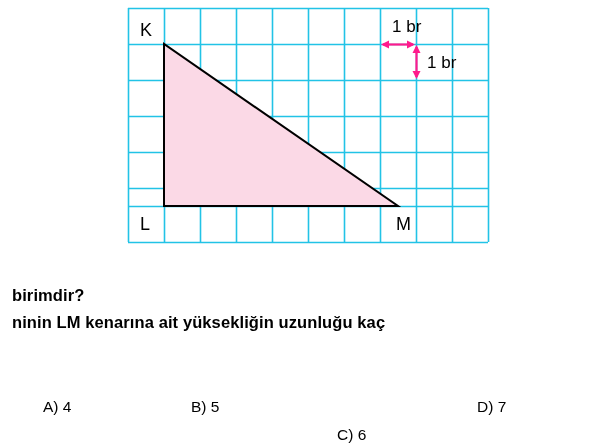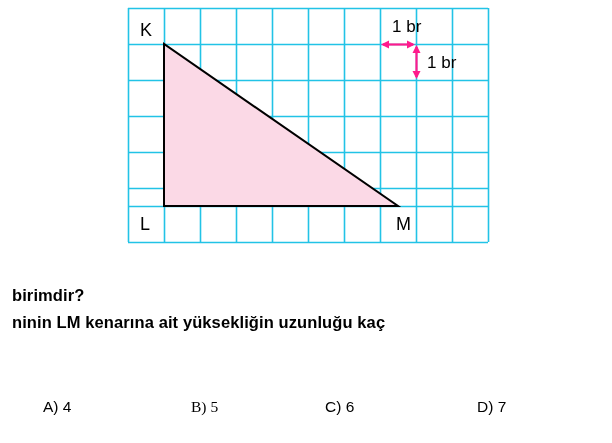--- a/index.html
+++ b/index.html
@@ -52,22 +52,22 @@
     width: 560px;
     height: 26px;
     font-size: 15.5px;
   }
   #choices .choice {
     position: absolute;
     top: 0;
     white-space: nowrap;
   }
   #choices .c0 { left: 8px; margin-left: 23px; }
-  #choices .c1 { left: 179px; font-family: Liberation Serif, serif; }
-  #choices .c2 { left: 313px; }
+  #choices .c1 { left: 179px; }
+  #choices .c2 { left: 325px; margin-top: 28px; }
   #choices .c3 { left: 465px; text-align: center; }
 
   .lbl {
     font-family: "Liberation Sans", sans-serif;
   }
 </style>
 </head>
 <body>
 
 <div id="figure">

